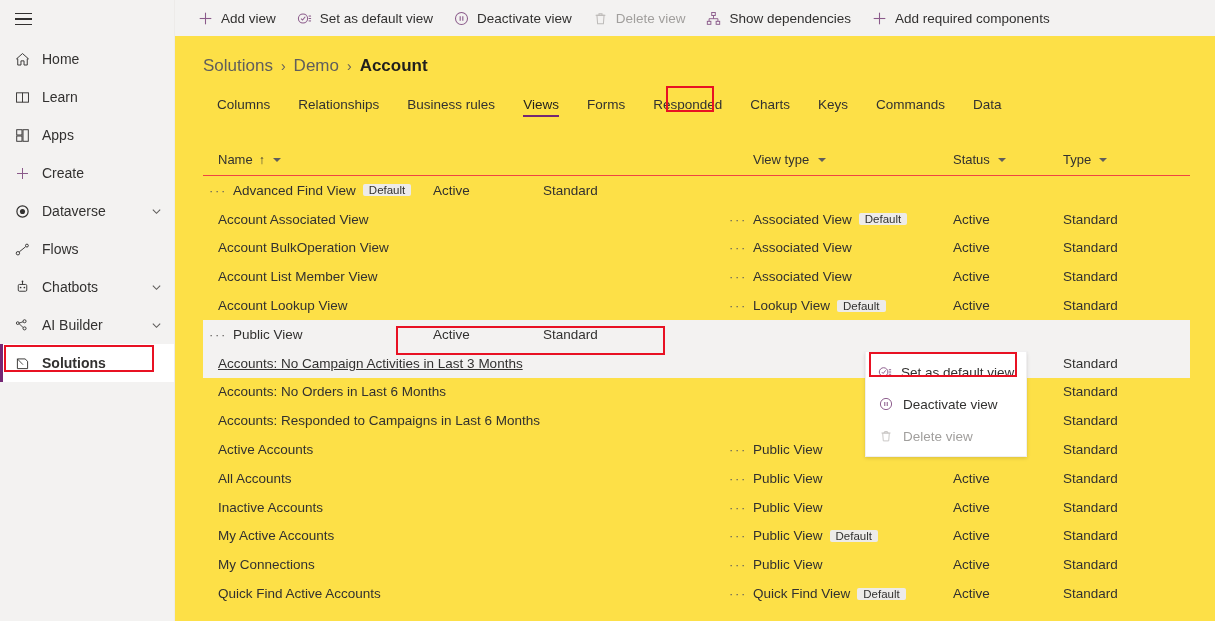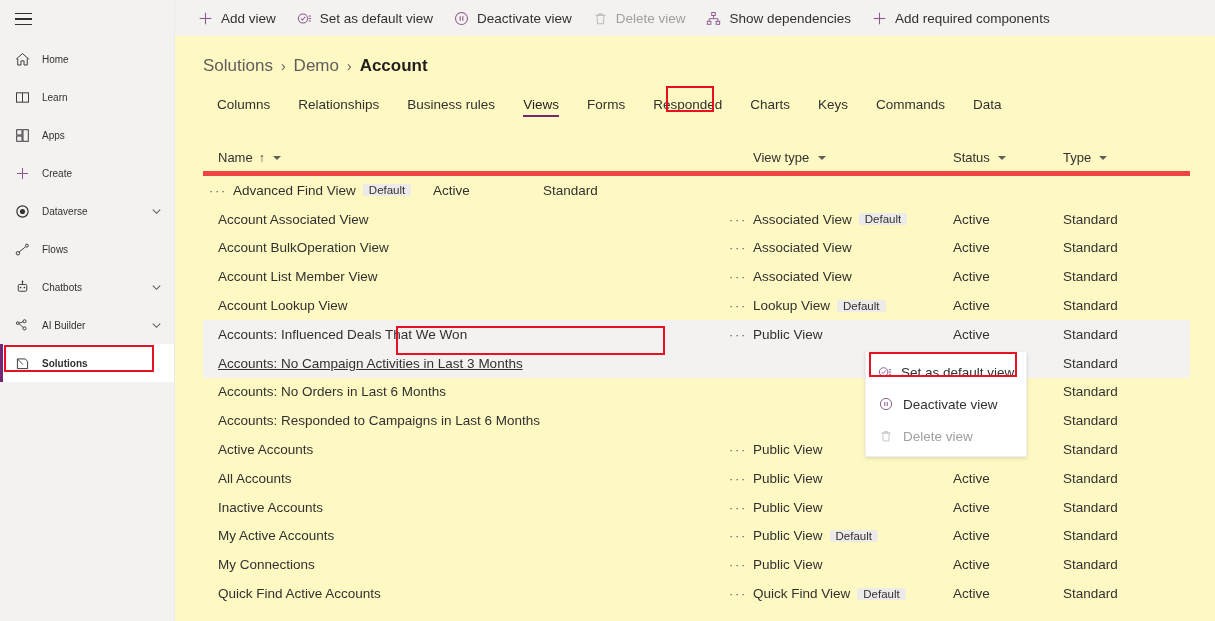--- a/index.html
+++ b/index.html
@@ -22,39 +22,39 @@
   .hamburger {
     width: 46px; height: 38px;
     display: flex; flex-direction: column; align-items: center; justify-content: center;
     gap: 4px; cursor: pointer;
   }
   .hamburger span { display: block; width: 17px; height: 1.6px; background: #323130; }
   .nav { margin-top: 2px; }
   .nav-item {
     height: 38px; display: flex; align-items: center;
     padding-left: 12px; cursor: pointer; position: relative;
-    font-size: 10px; color: #323130;
+    font-size: 14px; color: #323130;
   }
   .nav-item .ic {
     width: 20px; height: 20px; flex: 0 0 20px;
     display: flex; align-items: center; justify-content: center;
     margin-right: 10px; color: #323130;
   }
   .nav-item .lbl { flex: 1; white-space: nowrap; }
   .nav-item .chev { width: 16px; margin-right: 10px; color: #605e5c; display:flex; align-items:center; justify-content:center;}
   .nav-item.selected {
     background: #ffffff; font-weight: 600;
   }
   .nav-item.selected::before {
     content: ""; position: absolute; left: 0; top: 0; bottom: 0;
     width: 3px; background: #742774;
   }
 
   
-  .main { flex: 1; position: relative; background: #fef9c3; height: 621px; }
+  .main { flex: 1; position: relative; background: #fde047; height: 621px; }
   .toolbar {
     height: 36px; background: #f3f2f1;
     display: flex; align-items: center; padding-left: 12px;
     gap: 0px;
   }
   .cmd {
     display: flex; align-items: center; gap: 7px;
     padding: 0 10px; height: 30px; font-size: 13.5px;
     color: #323130; cursor: pointer; white-space: nowrap;
   }
@@ -80,21 +80,21 @@
   .tab.active { color: #201f1e; }
   .tab.active::after {
     content: ""; position: absolute; left: 14px; right: 14px; bottom: 1px;
     height: 2px; background: #742774;
   }
 
   
   .grid { margin-top: 26px; width: 987px; }
   .grid-head {
     display: flex; align-items: center;
-    height: 32px; border-bottom: 5px solid #ef4444;
+    height: 32px; border-bottom: 1px solid #ef4444;
     font-size: 13px; color: #323130;
   }
   .grid-head .hcell { display: flex; align-items: center; gap: 6px; cursor: pointer; }
   .c-name   { width: 520px; padding-left: 15px; }
   .c-kebab  { width: 30px; text-align: center; }
   .c-vtype  { width: 200px; }
   .c-status { width: 110px; }
   .c-type   { width: 112px; }
   .sortarrow { font-size: 12px; color: #323130; }
   .chevd {
@@ -439,21 +439,20 @@
               <div class="c-name"><span class="nm">Account Lookup View</span></div>
               <div class="c-kebab"><span class="kebab">···</span></div>
               <div class="c-vtype">
                 <span>Lookup View</span>
                 <span class="badge">Default</span>
               </div>
               <div class="c-status"><span>Active</span></div>
               <div class="c-type"><span>Standard</span></div>
             </div>
             <div class="row hl">
-              <div class="c-name"><span class="nm">Accounts: Influenced Deals That We Won</span></div>
               <div class="c-kebab"><span class="kebab">···</span></div>
               <div class="c-vtype">
                 <span>Public View</span>
               </div>
               <div class="c-status"><span>Active</span></div>
               <div class="c-type"><span>Standard</span></div>
             </div>
             <div class="row hl">
               <div class="c-name"><span class="nm underline">Accounts: No Campaign Activities in Last 3 Months</span></div>
               <div class="c-kebab"></div>

